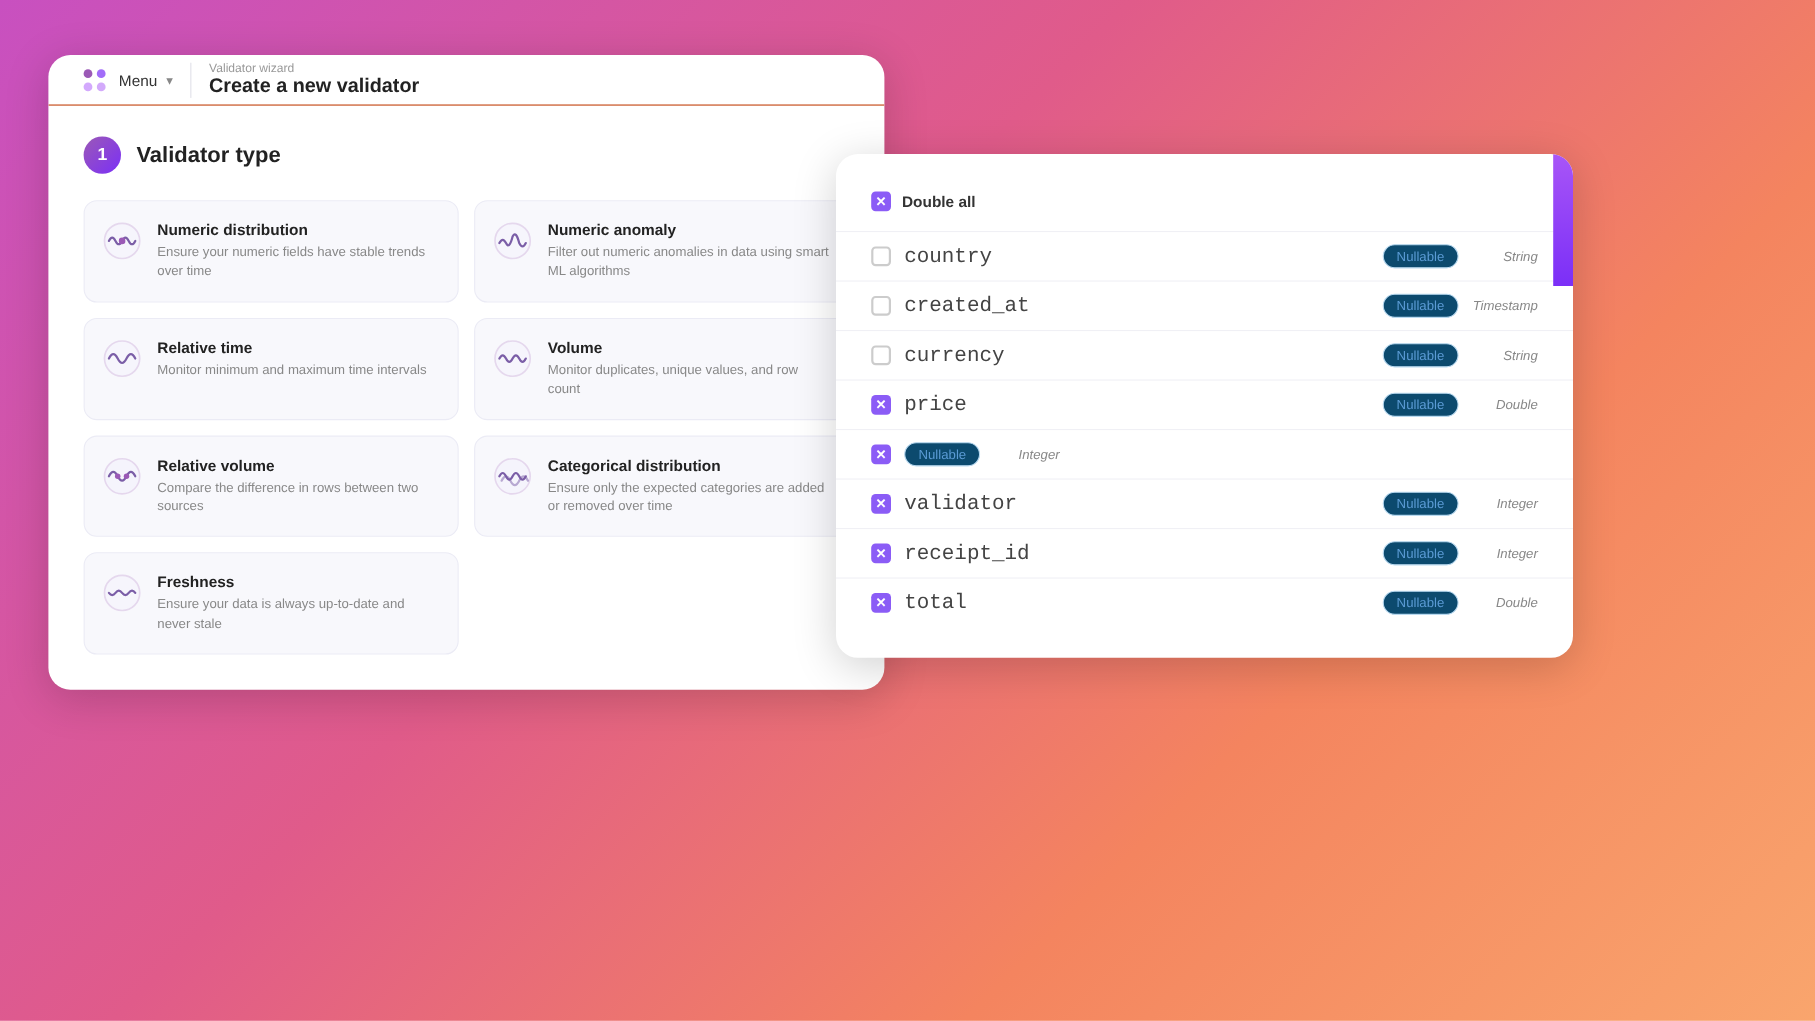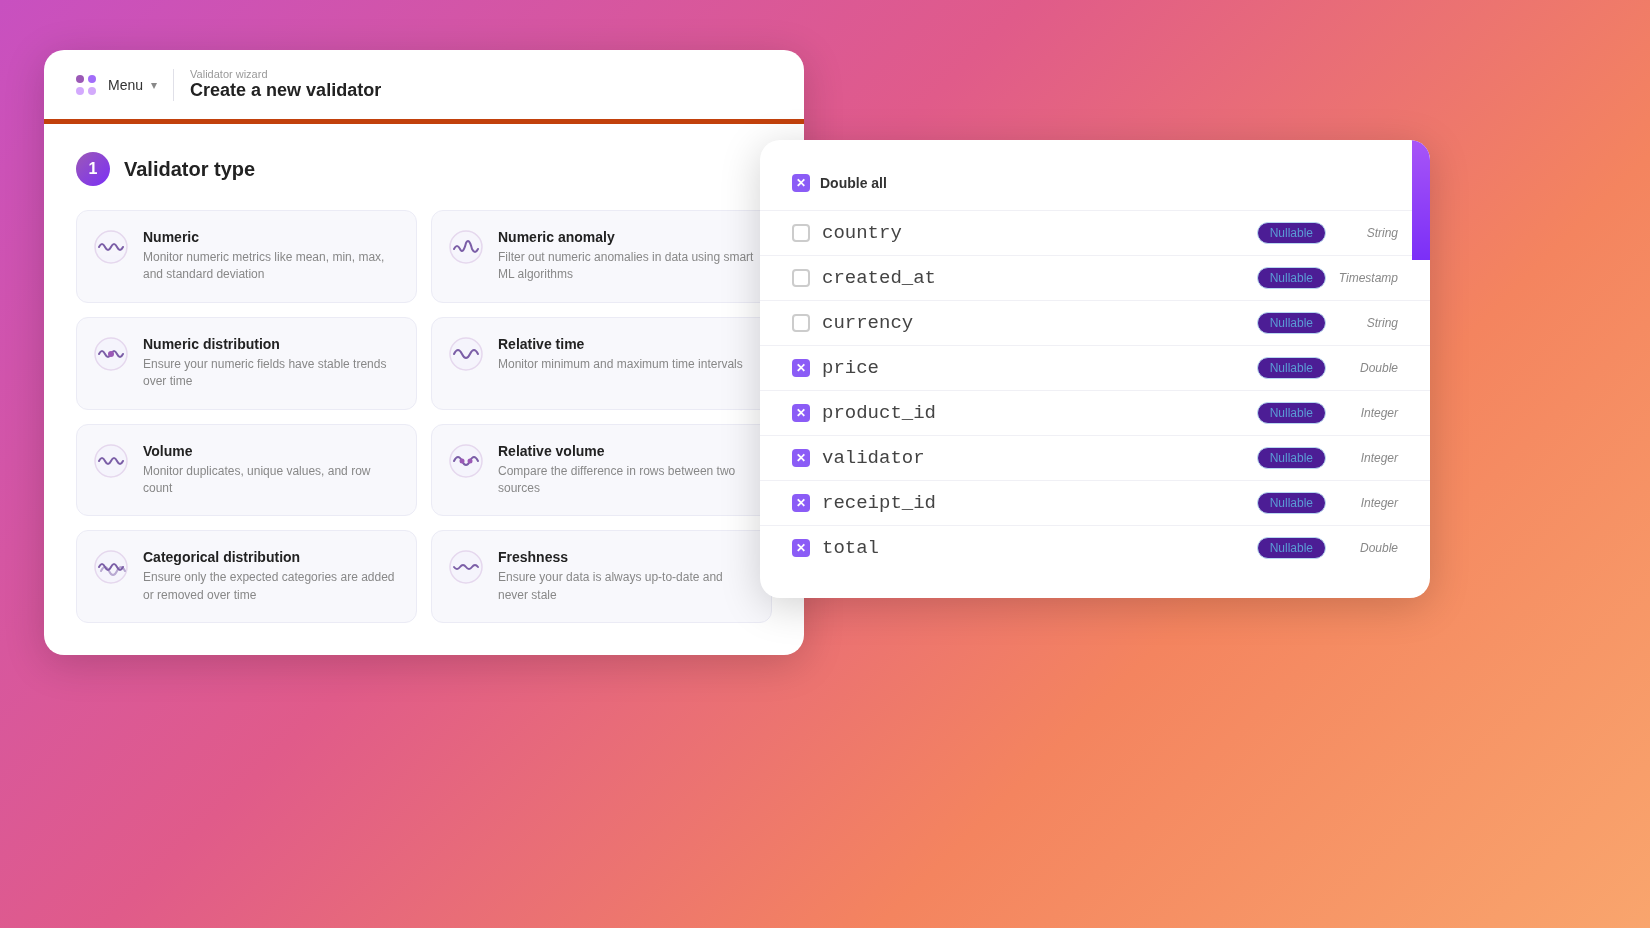--- a/index.html
+++ b/index.html
@@ -21,22 +21,22 @@
       width: 760px;
       background: #fff;
       border-radius: 20px;
       box-shadow: 0 8px 40px rgba(0,0,0,0.18);
       overflow: hidden;
     }
 
     .panel-header {
       display: flex;
       align-items: center;
-      padding: 18px 28px;
-      border-bottom: 5px solid #c2410c;
+      padding: 6px 28px;
+      border-bottom: 1px solid #c2410c;
       gap: 16px;
     }
 
     .logo-menu {
       display: flex;
       align-items: center;
       gap: 8px;
       cursor: pointer;
     }
 
@@ -222,21 +222,21 @@
       font-family: 'Courier New', monospace;
     }
 
     .badges {
       display: flex;
       align-items: center;
       gap: 8px;
     }
 
     .badge-nullable {
-      background: #4c1d95;
+      background: #0c4a6e;
       color: #5b9bd5;
       border: 1px solid #b8d9f0;
       border-radius: 20px;
       padding: 3px 12px;
       font-size: 12px;
       font-weight: 500;
     }
 
     .badge-type {
       font-size: 12px;
@@ -275,51 +275,41 @@
   </div>
 
   <div class="panel-body">
     <div class="section-header">
       <div class="step-badge">1</div>
       <span class="section-title">Validator type</span>
     </div>
 
     <div class="cards-grid">
 
+
       <div class="validator-card">
         <svg class="wave-icon" viewBox="0 0 36 36" fill="none">
           <circle cx="18" cy="18" r="16" stroke="#9b59b6" stroke-width="1.5" opacity="0.2" fill="#ede9fe"></circle>
           <path d="M6 18 Q9 12 12 18 Q15 24 18 18 Q21 12 24 18 Q27 24 30 18" stroke="#7b5ea7" stroke-width="2" fill="none" stroke-linecap="round"></path>
-        </svg>
-        <div class="card-content">
-          <div class="card-title">Numeric</div>
-          <div class="card-desc">Monitor numeric metrics like mean, min, max, and standard deviation</div>
+          <circle cx="18" cy="18" r="3" fill="#9b59b6"></circle>
+        </svg>
+        <div class="card-content">
+          <div class="card-title">Numeric distribution</div>
+          <div class="card-desc">Ensure your numeric fields have stable trends over time</div>
         </div>
       </div>
 
       <div class="validator-card">
         <svg class="wave-icon" viewBox="0 0 36 36" fill="none">
           <circle cx="18" cy="18" r="16" stroke="#9b59b6" stroke-width="1.5" opacity="0.2" fill="#ede9fe"></circle>
           <path d="M6 20 Q9 14 12 20 Q15 26 18 14 Q21 8 24 20 Q27 26 30 20" stroke="#7b5ea7" stroke-width="2" fill="none" stroke-linecap="round"></path>
         </svg>
         <div class="card-content">
           <div class="card-title">Numeric anomaly</div>
           <div class="card-desc">Filter out numeric anomalies in data using smart ML algorithms</div>
-        </div>
-      </div>
-
-      <div class="validator-card">
-        <svg class="wave-icon" viewBox="0 0 36 36" fill="none">
-          <circle cx="18" cy="18" r="16" stroke="#9b59b6" stroke-width="1.5" opacity="0.2" fill="#ede9fe"></circle>
-          <path d="M6 18 Q9 12 12 18 Q15 24 18 18 Q21 12 24 18 Q27 24 30 18" stroke="#7b5ea7" stroke-width="2" fill="none" stroke-linecap="round"></path>
-          <circle cx="18" cy="18" r="3" fill="#9b59b6"></circle>
-        </svg>
-        <div class="card-content">
-          <div class="card-title">Numeric distribution</div>
-          <div class="card-desc">Ensure your numeric fields have stable trends over time</div>
         </div>
       </div>
 
       <div class="validator-card">
         <svg class="wave-icon" viewBox="0 0 36 36" fill="none">
           <circle cx="18" cy="18" r="16" stroke="#9b59b6" stroke-width="1.5" opacity="0.2" fill="#ede9fe"></circle>
           <path d="M6 18 Q10 10 14 18 Q18 26 22 18 Q26 10 30 18" stroke="#7b5ea7" stroke-width="2" fill="none" stroke-linecap="round"></path>
         </svg>
         <div class="card-content">
           <div class="card-title">Relative time</div>
@@ -423,21 +413,20 @@
     <div class="badges">
       <span class="badge-nullable">Nullable</span>
       <span class="badge-type">Double</span>
     </div>
   </div>
 
   <div class="field-row">
     <div class="checkbox-checked">
       <span class="x-mark">✕</span>
     </div>
-    <span class="field-name">product_id</span>
     <div class="badges">
       <span class="badge-nullable">Nullable</span>
       <span class="badge-type">Integer</span>
     </div>
   </div>
 
   <div class="field-row">
     <div class="checkbox-checked">
       <span class="x-mark">✕</span>
     </div>

